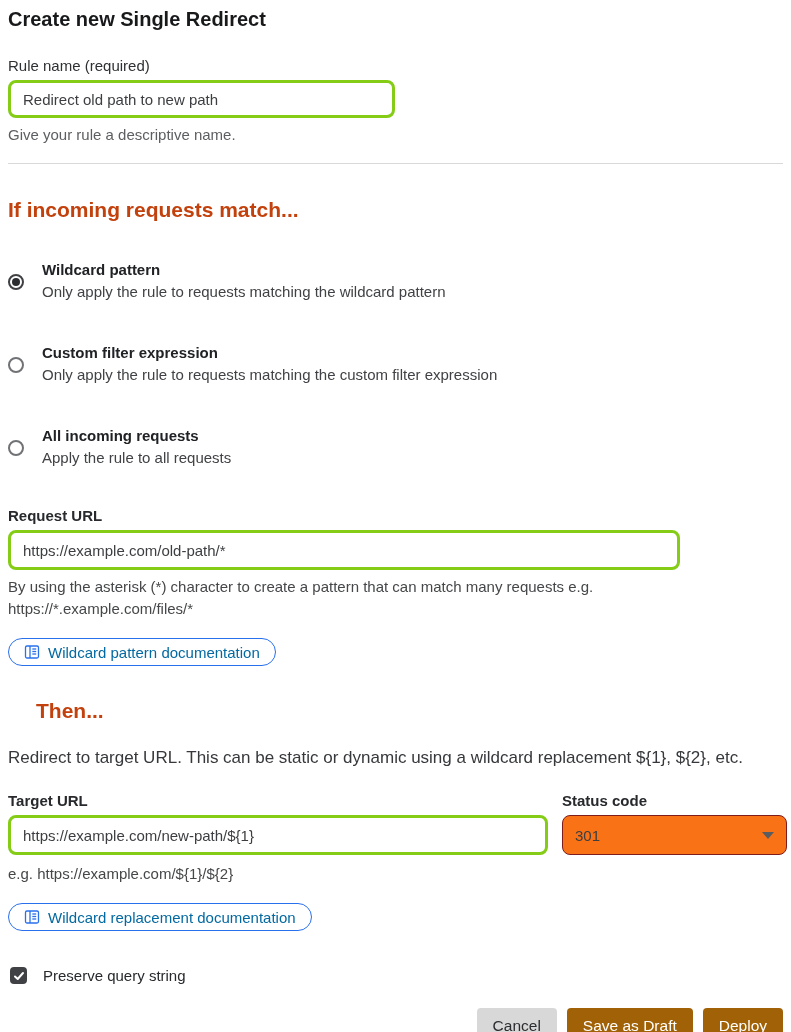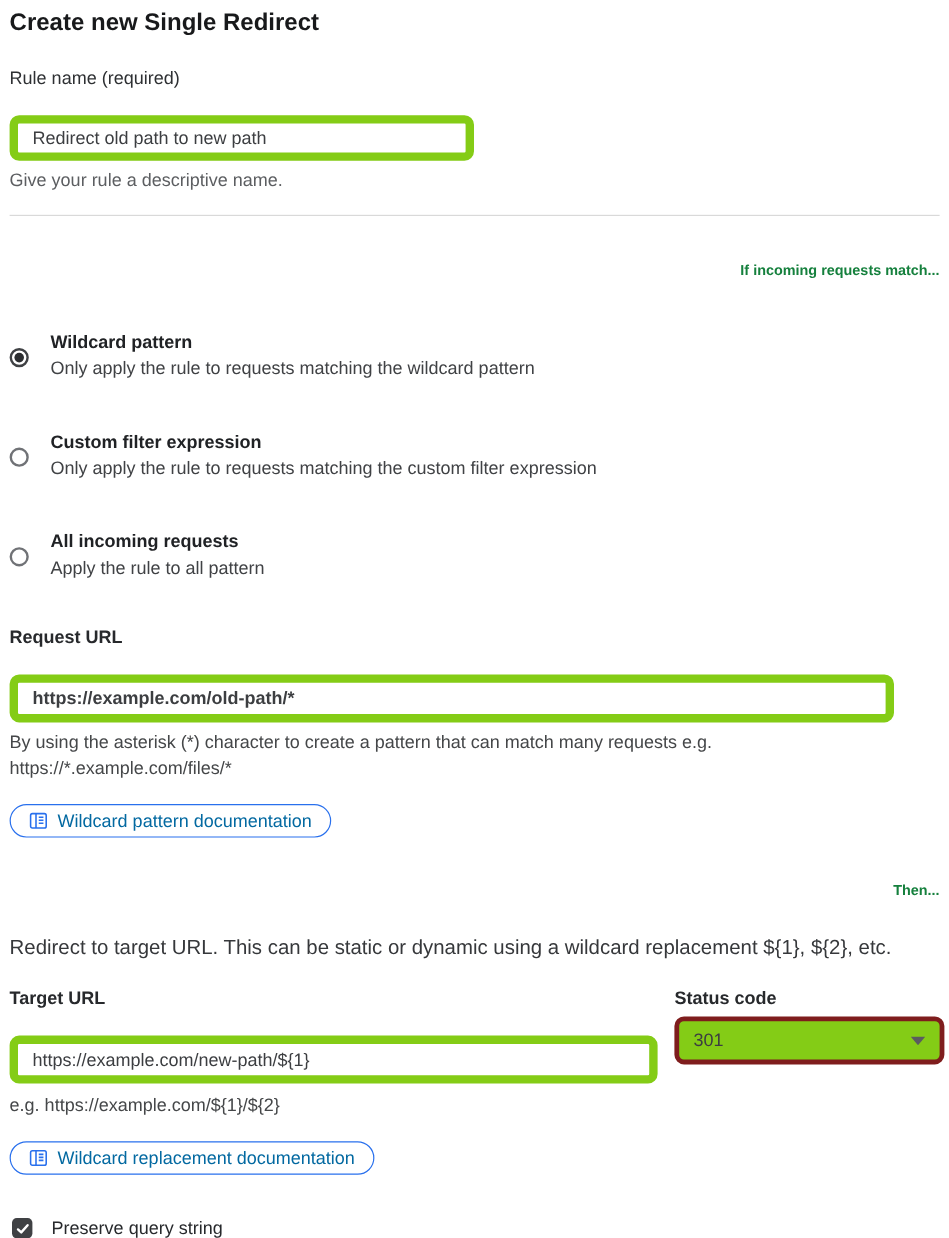--- a/index.html
+++ b/index.html
@@ -11,34 +11,34 @@
     overflow: hidden;
   }
   .page { padding: 6px 8px 0 8px; }
 
   .page-title { font-size: 20px; font-weight: 700; line-height: 26px; color: #18191b; }
 
   .field-label { margin-top: 24px; font-size: 15px; line-height: 20px; color: #2e3033; }
   .field-label.semibold { font-weight: 600; color: #27292c; }
 
   .text-input {
-    display: block; margin-top: 20px; height: 38px; width: 387px;
-    border: 7px solid #84cc16; border-radius: 8px;
+    display: block; margin-top: 4px; height: 38px; width: 387px;
+    border: 3px solid #84cc16; border-radius: 8px;
     padding: 0 12px; font-size: 15px; color: #3c3e41; background: #fff;
     font-family: "Liberation Sans", "DejaVu Sans", sans-serif; outline: none;
   }
-  .text-input.full { width: 737px; height: 40px; font-weight: bold; }
+  .text-input.full { width: 672px; height: 40px; }
 
   .helper { margin-top: 7px; font-size: 15px; line-height: 20px; color: #5c5e61; }
   .helper.dark { color: #454749; line-height: 22px; margin-top: 6px; }
   .helper.dark2 { color: #454749; line-height: 22px; margin-top: 0; }
 
   hr.divider { border: none; border-top: 1px solid #d9d9d9; margin-top: 18px; }
 
-  .section-heading { margin-top: 34px; font-size: 12px; font-weight: 700; line-height: 23px; color: #15803d; text-align: right; }
+  .section-heading { margin-top: 34px; font-size: 21px; font-weight: 700; line-height: 23px; color: #c2410c; }
 
   .radio-group { margin-top: 38px; }
   .radio-option { display: flex; align-items: center; margin-bottom: 40px; cursor: pointer; }
   .radio-circle {
     width: 16px; height: 16px; border-radius: 50%;
     border: 2px solid #3f4144; margin-top: 3px; flex: 0 0 16px;
     position: relative; background: #fff;
   }
   .radio-option.unselected .radio-circle { border-color: #707276; }
   .radio-circle .dot { display: none; }
@@ -62,21 +62,21 @@
   .then-desc { margin-top: 24px; font-size: 17px; line-height: 23px; color: #36383b; }
 
   .target-grid {
     margin-top: 22px; display: grid; grid-template-columns: 540px 225px;
     column-gap: 14px;
   }
   .target-grid .field-label { margin-top: 0; }
   .target-grid .text-input { width: 100%; height: 40px; }
   .select-box {
     margin-top: 4px; height: 40px; width: 100%;
-    border: 4px solid #7f1d1d; border-radius: 8px; background: #84cc16;
+    border: 1px solid #7f1d1d; border-radius: 8px; background: #f97316;
     display: flex; align-items: center; justify-content: space-between;
     padding: 0 12px; font-size: 15px; color: #3c3e41; cursor: pointer;
   }
   .caret { width: 0; height: 0; border-left: 6px solid transparent;
     border-right: 6px solid transparent; border-top: 7px solid #5a5c5f; }
 
   .checkbox-row { margin-top: 36px; display: flex; align-items: center; margin-left: 2px; cursor: pointer; }
   .checkbox-box {
     width: 17px; height: 17px; border-radius: 4px; background: #3f4144;
     display: flex; align-items: center; justify-content: center; flex: 0 0 17px;
@@ -124,21 +124,21 @@
       <span class="radio-texts">
         <div class="radio-label">Custom filter expression</div>
         <div class="radio-desc">Only apply the rule to requests matching the custom filter expression</div>
       </span>
     </div>
 
     <div class="radio-option unselected">
       <span class="radio-circle"></span>
       <span class="radio-texts">
         <div class="radio-label">All incoming requests</div>
-        <div class="radio-desc">Apply the rule to all pattern</div>
+        <div class="radio-desc">Apply the rule to all requests</div>
       </span>
     </div>
 
   </div>
 
   <div class="field-label semibold" style="margin-top:-2px;">Request URL</div>
   <input class="text-input full" type="text" value="https://example.com/old-path/*" style="">
   <div class="helper dark">By using the asterisk (*) character to create a pattern that can match many requests e.g.</div>
   <div class="helper dark2">https://*.example.com/files/*</div>
 
@@ -148,21 +148,21 @@
         <rect x="1.5" y="2" width="13" height="12" rx="1.5"></rect>
         <line x1="6" y1="2" x2="6" y2="14"></line>
         <line x1="8.3" y1="5" x2="12.2" y2="5"></line>
         <line x1="8.3" y1="7.5" x2="12.2" y2="7.5"></line>
         <line x1="8.3" y1="10" x2="12.2" y2="10"></line>
       </svg>
     </span>
     <span>Wildcard pattern documentation</span>
   </button>
 
-  <h2 class="section-heading" style="margin-top:33px;">Then...</h2>
+  <h2 class="section-heading" style="margin-top:33px;margin-left:28px;">Then...</h2>
 
   <div class="then-desc">Redirect to target URL. This can be static or dynamic using a wildcard replacement ${1}, ${2}, etc.</div>
 
   <div class="target-grid">
     <div>
       <div class="field-label semibold">Target URL</div>
       <input class="text-input" type="text" value="https://example.com/new-path/${1}" style="">
     </div>
     <div>
       <div class="field-label semibold">Status code</div>

